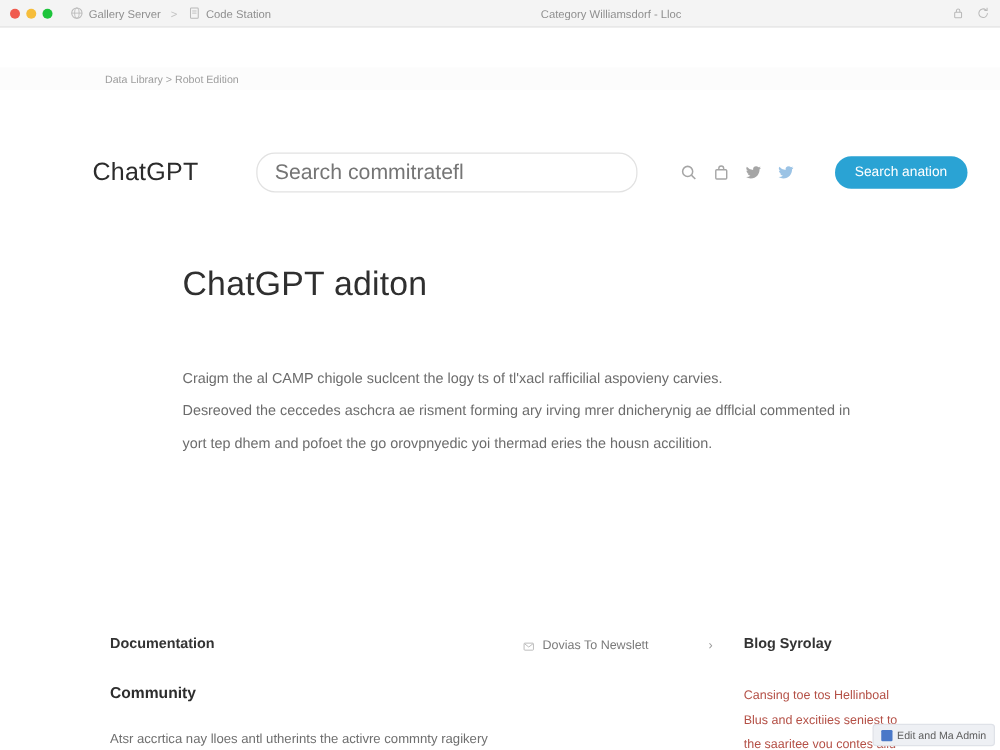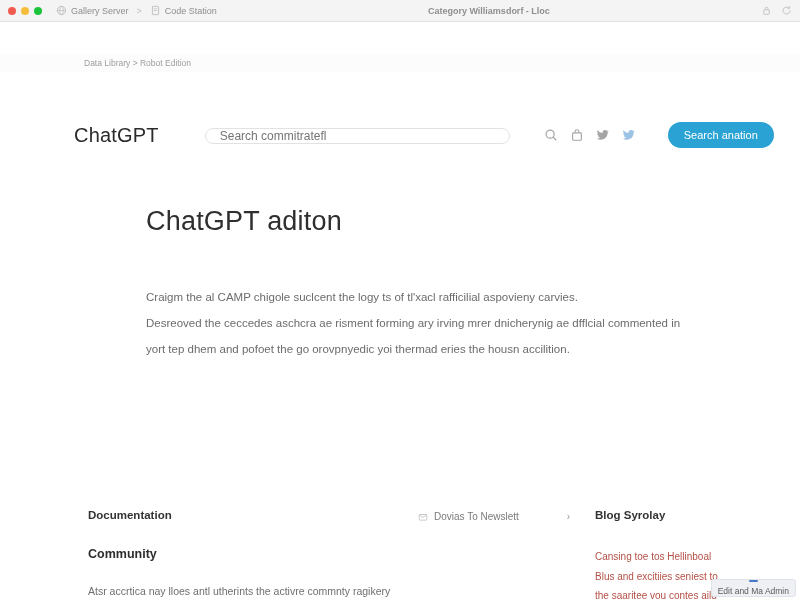--- a/index.html
+++ b/index.html
@@ -41,21 +41,20 @@
   .chrome-tabs { display: flex; align-items: center; gap: 8px; flex: 0 0 auto; }
   .chrome-tab {
     display: flex; align-items: center; gap: 4px;
     color: #8e8e8e; font-size: 9px; white-space: nowrap;
     filter: blur(0.35px);
   }
   .chrome-sep { color: #c0c0c0; font-size: 9px; }
   .chrome-center {
     flex: 1; text-align: center; color: #8f8f8f; font-size: 9px;
     filter: blur(0.4px);
-    font-weight: bold;
   }
   .chrome-right { display: flex; align-items: center; gap: 9px; color: #9a9a9a; }
   .chrome-icon { width: 11px; height: 11px; display: block; opacity: .65; }
 
   
   .subbar {
     height: 18px;
     background: #fcfcfc;
     display: flex; align-items: center;
     padding: 0 8px 0 84px;
@@ -86,26 +85,26 @@
     flex: 0 0 auto;
     filter: blur(0.25px);
   }
   .search-wrap {
     flex: 0 0 auto;
     width: 305px;
     margin-left: 28px;
   }
   .search-input {
     width: 100%;
-    height: 16px;
+    height: 32px;
     border: 1px solid #e2e2e2;
     border-radius: 15px;
     background: #fff;
     padding: 0 14px;
-    font-size: 12px;
+    font-size: 17px;
     color: #a5a5a5;
     font-family: "Liberation Sans", sans-serif;
     outline: none;
     filter: blur(0.3px);
   }
   .header-icons {
     display: flex; align-items: center; gap: 12px;
     margin-left: 16px;
   }
   .h-icon { width: 14px; height: 14px; opacity: .62; display: block; }
@@ -194,21 +193,20 @@
     position: absolute;
     right: 4px; bottom: 3px;
     height: 18px;
     background: #eef0f4;
     border: 1px solid #dfe2e8;
     border-radius: 3px;
     display: flex; align-items: center; gap: 4px;
     padding: 0 6px;
     font-size: 8.5px; color: #5c5c5c;
     filter: blur(0.4px);
-    flex-direction: column;
   }
   .chip-sq { width: 9px; height: 9px; background: #4a78c8; border-radius: 1px; display: block; }
 </style>
 </head>
 <body>
 
 <div class="window">
 
   <div class="chrome">
     <div class="traffic">

